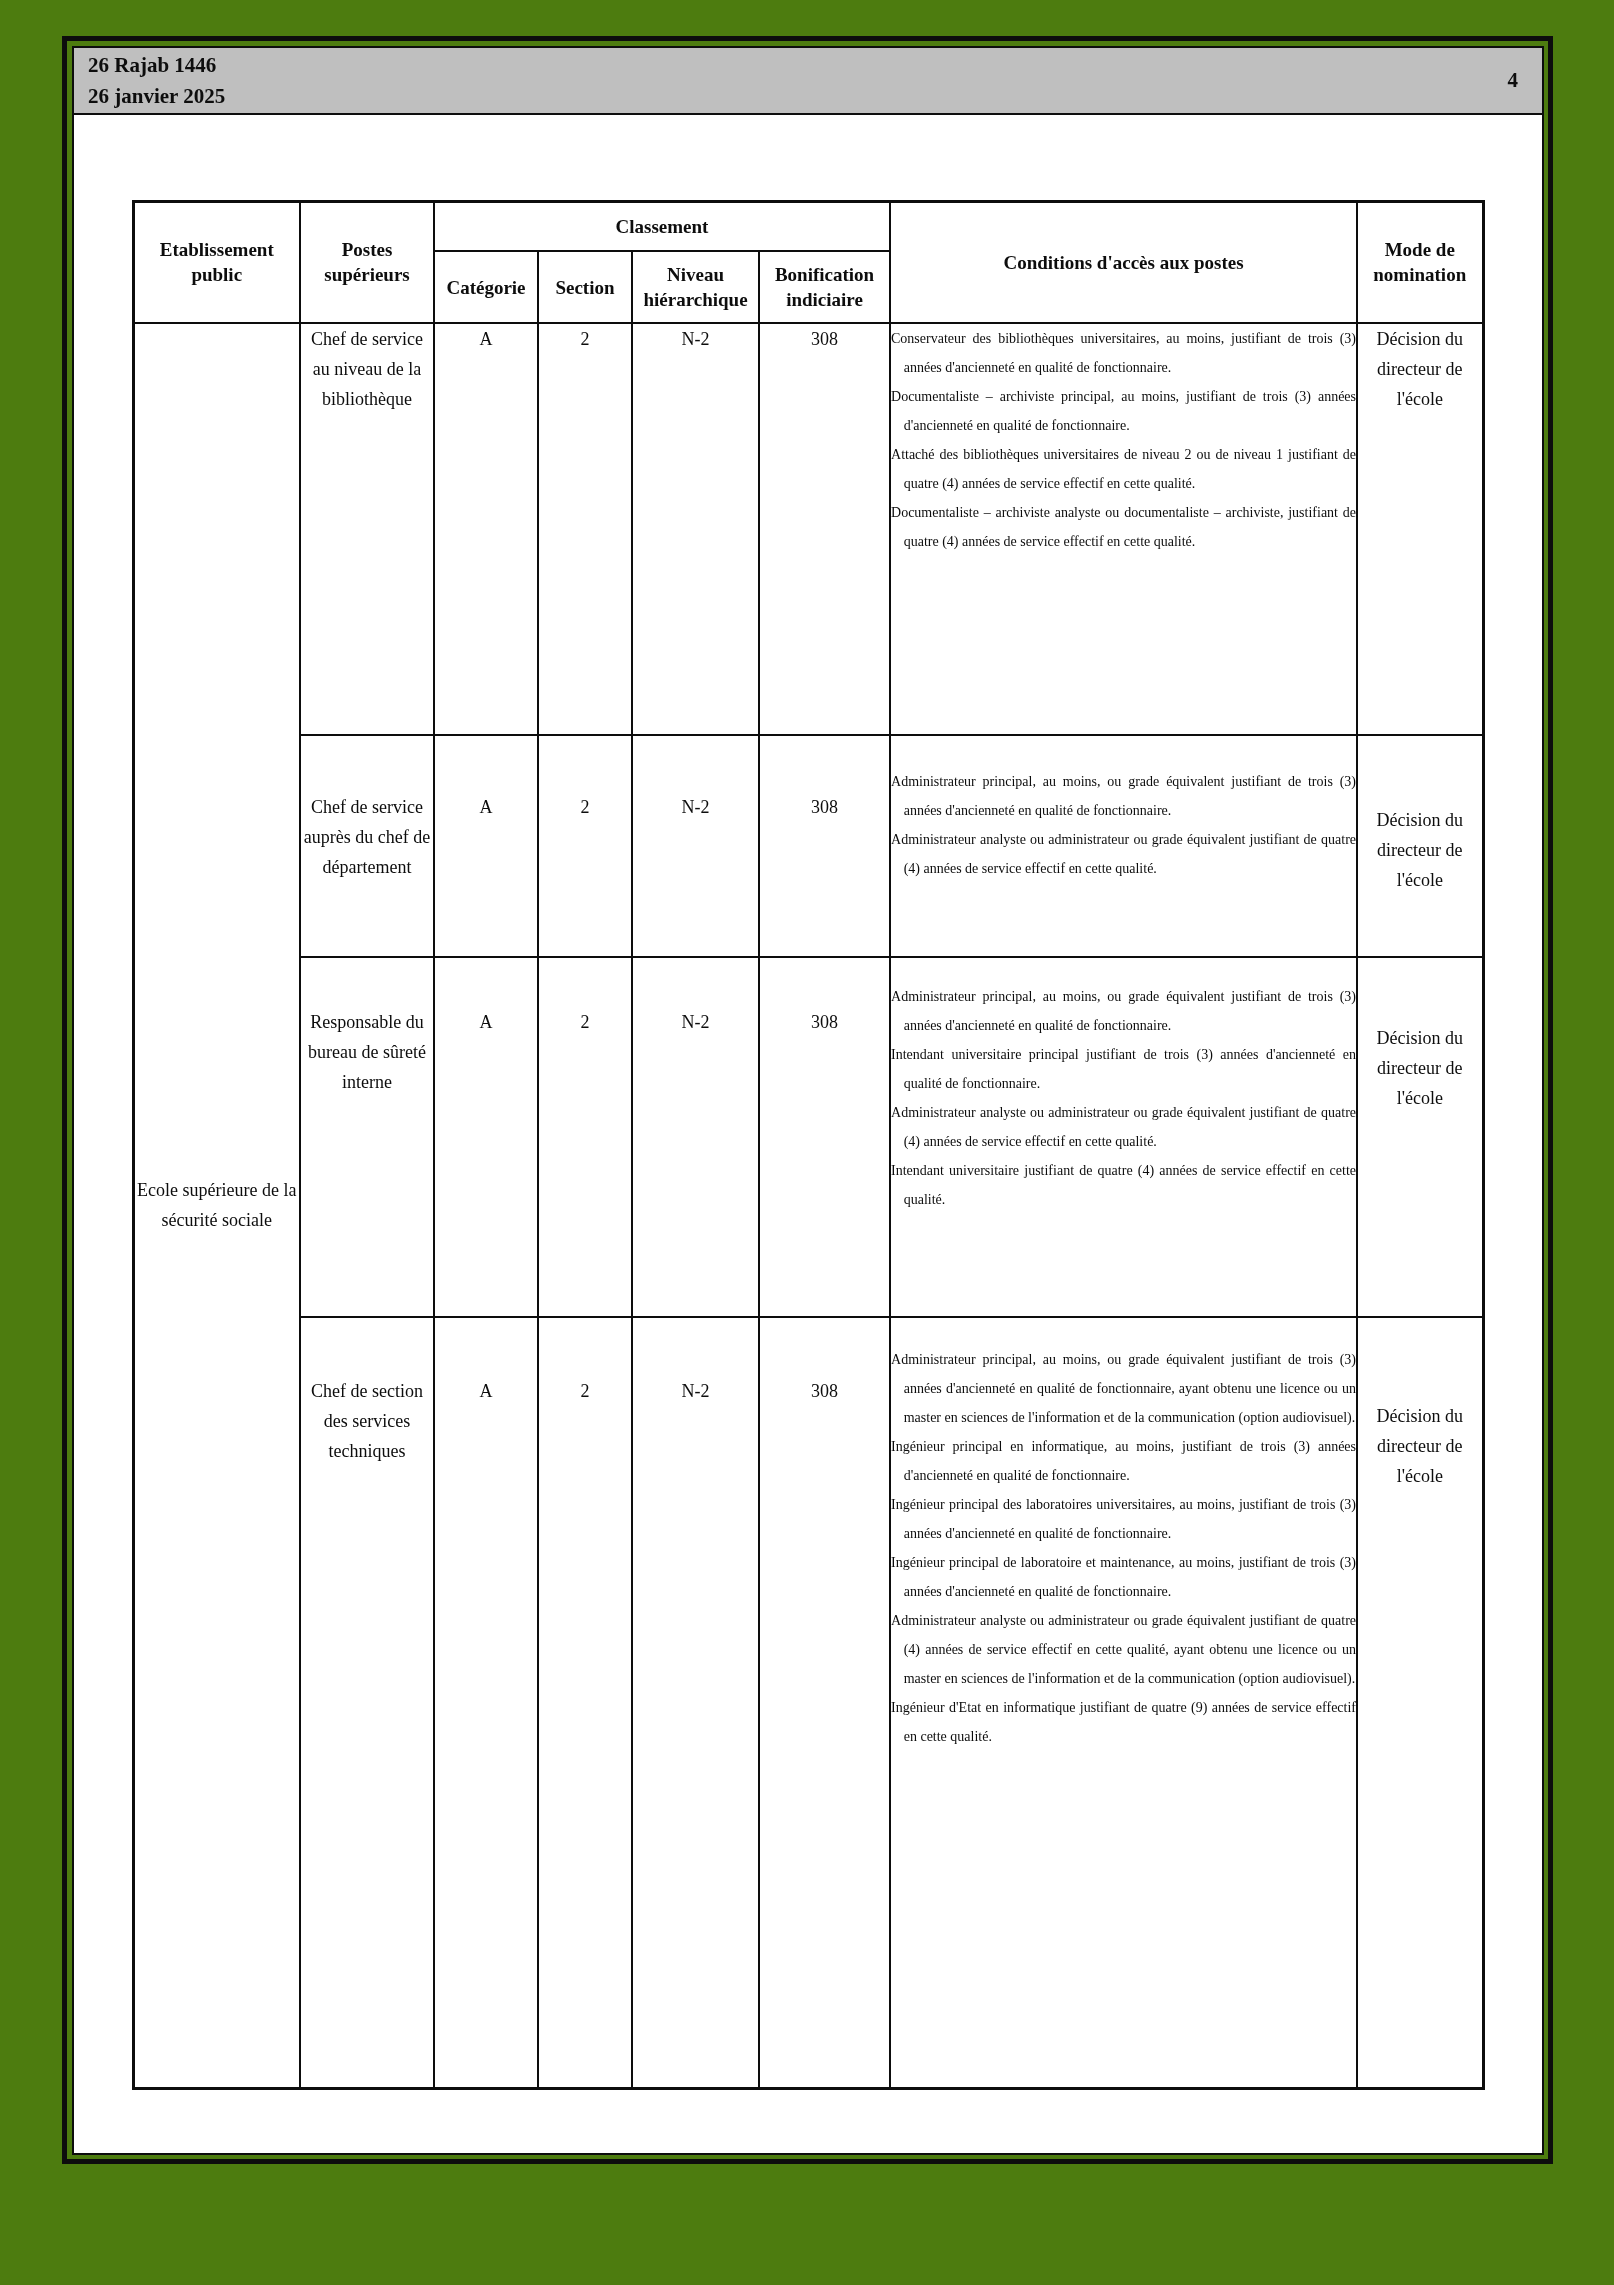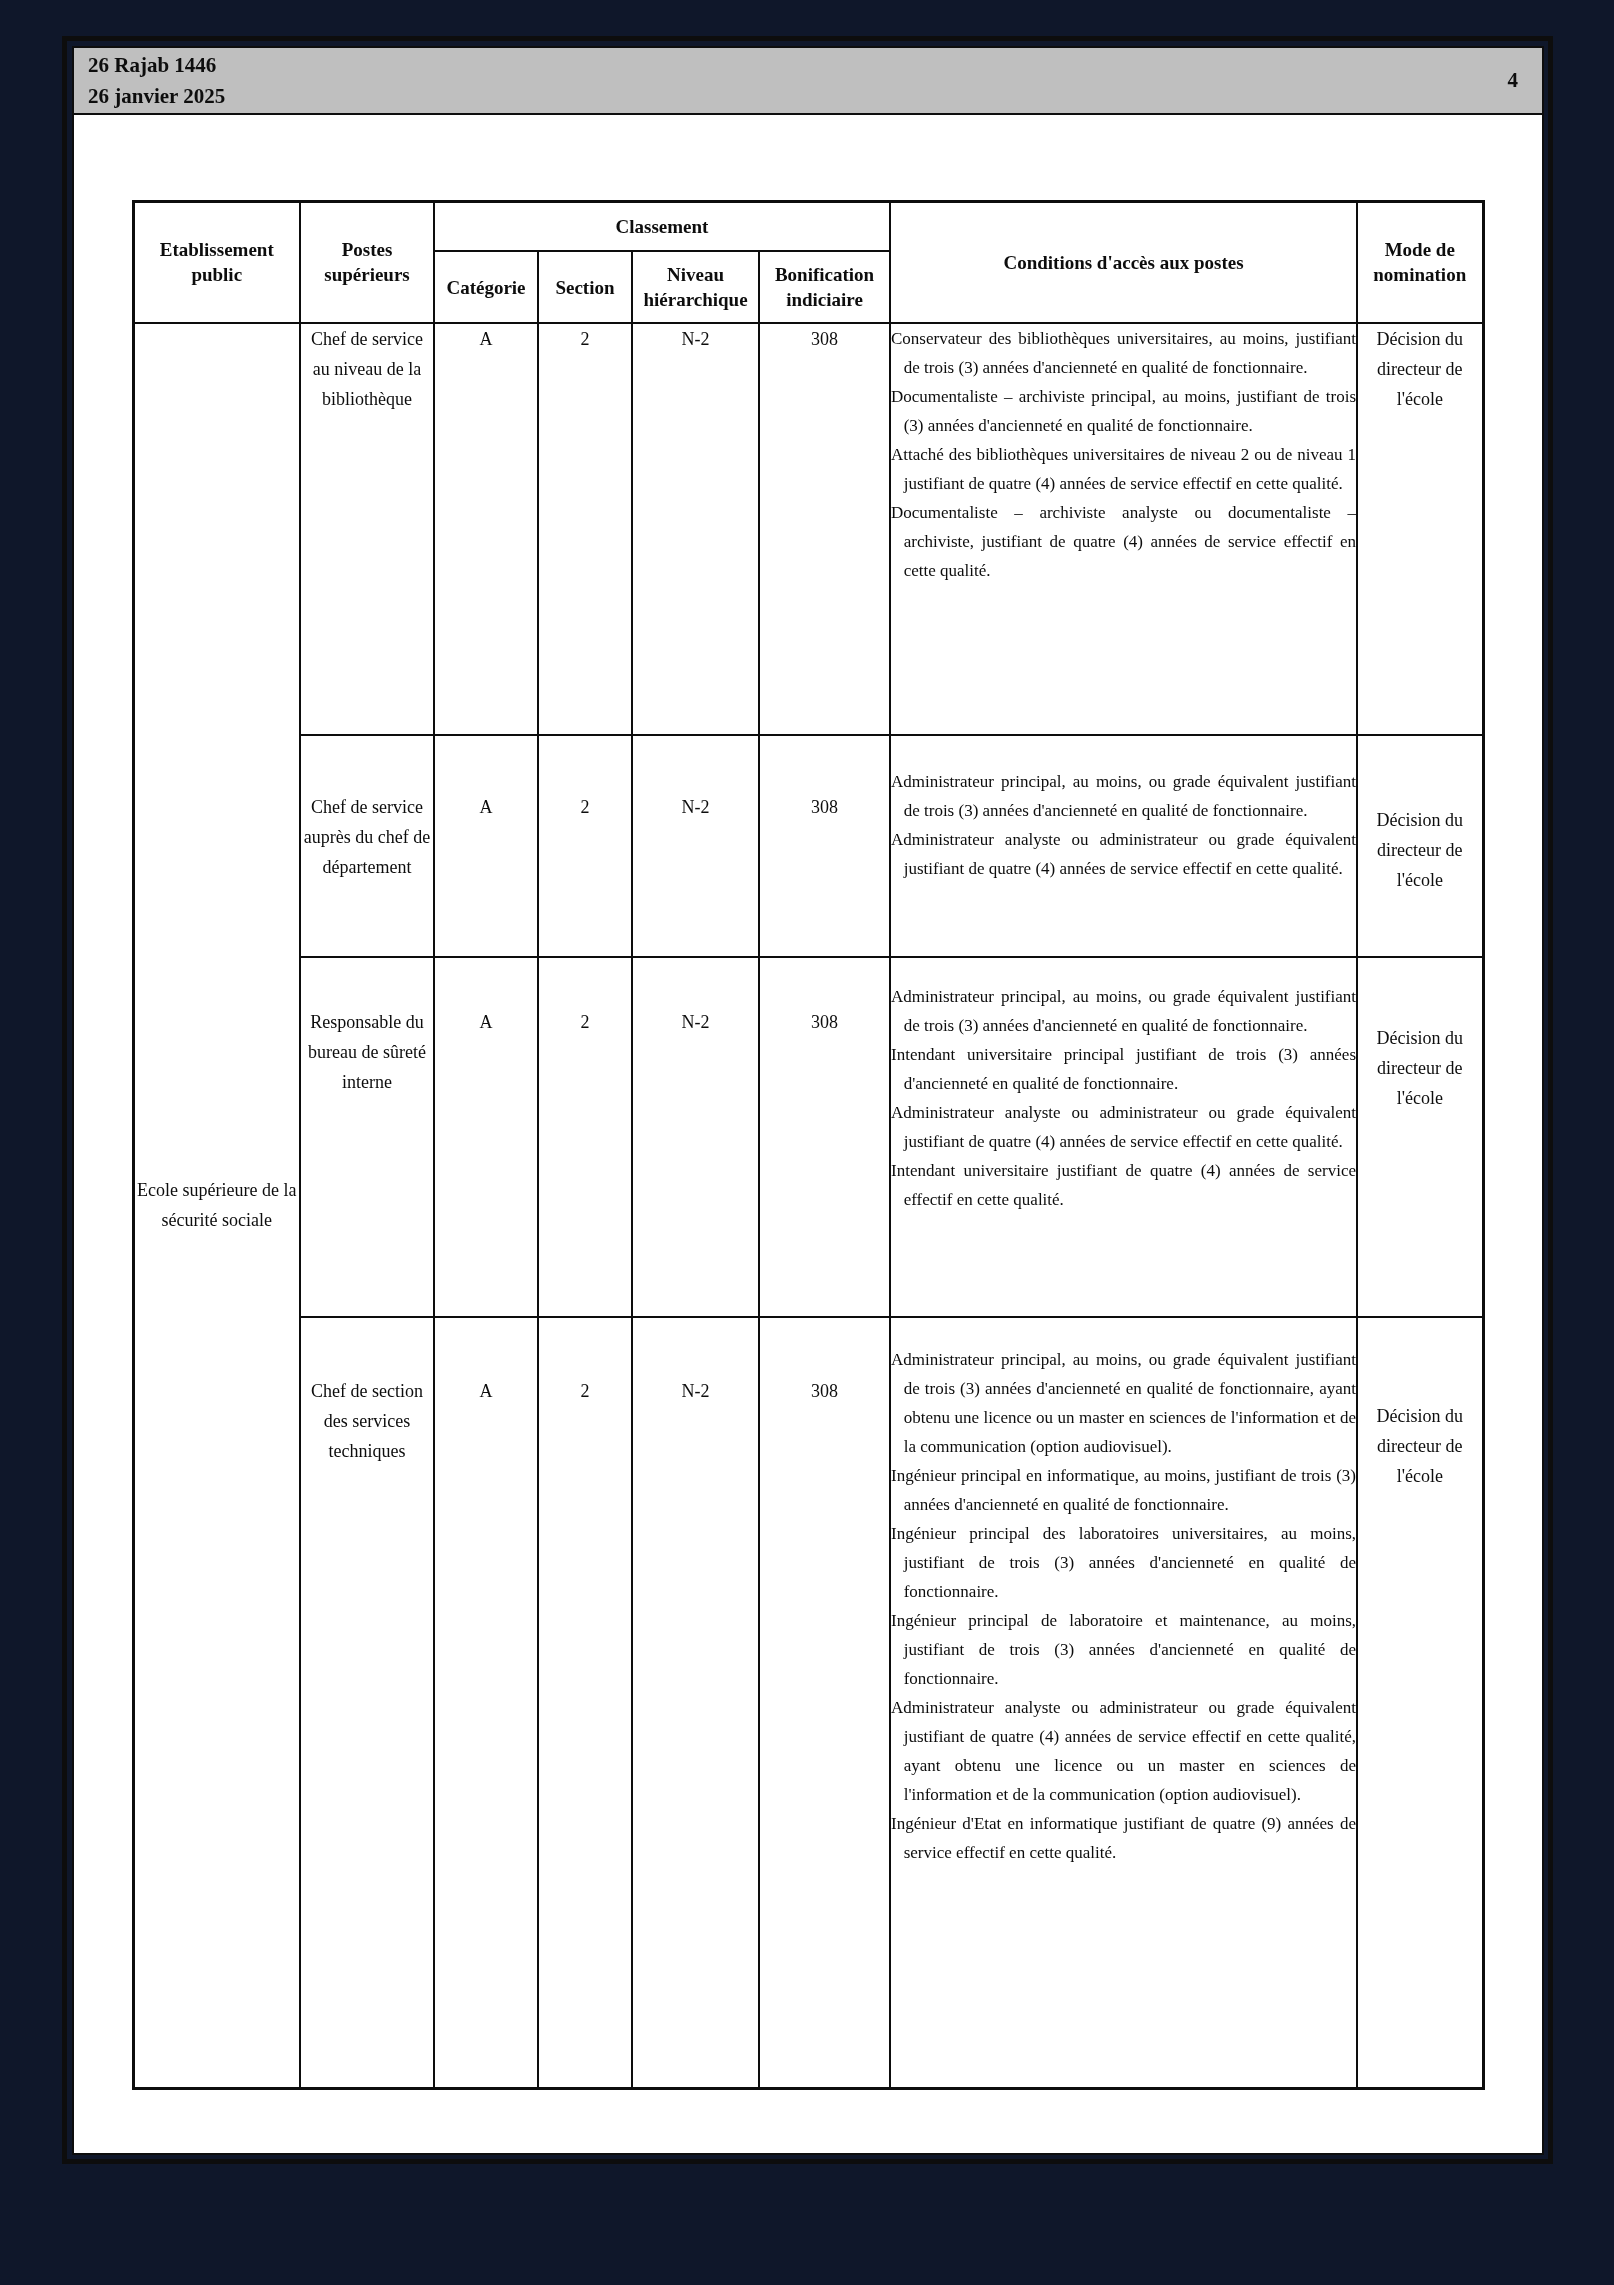--- a/index.html
+++ b/index.html
@@ -6,21 +6,21 @@
     margin: 0;
     padding: 0;
     background: #ffffff;
     font-family: "Liberation Serif", "DejaVu Serif", serif;
     color: #0d0d0d;
   }
   .page {
     position: relative;
     width: 1615px;
     height: 2285px;
-    background: #0f172a;
+    background: #4d7c0f;
     overflow: hidden;
   }
   
   .frame-outer {
     position: absolute;
     left: 62px;
     top: 36px;
     width: 1491px;
     height: 2128px;
     border: 5.4px solid #0d0d0d;
@@ -120,21 +120,21 @@
     line-height: 30px;
     padding: 7.2px 4.5px 3.6px 4.5px;
   }
   td.mode { line-height: 30px; margin-left: 40px; }
   td.conds {
     vertical-align: top;
     padding: 7.2px 8.1px 5.4px 10px;
   }
   .cond {
     margin: 0;
-    font-size: 17px;
+    font-size: 14px;
     line-height: 29px;
     text-align: justify;
     padding-left: 12.7px;
     text-indent: -12.7px;
   }
   
   tr.row-1 td.poste, tr.row-1 td.num { padding-top: 56px; }
   tr.row-1 td.mode  { padding-top: 69px; }
   tr.row-1 td.conds { padding-top: 31px; }
   tr.row-2 td.poste, tr.row-2 td.num { padding-top: 49px; }

